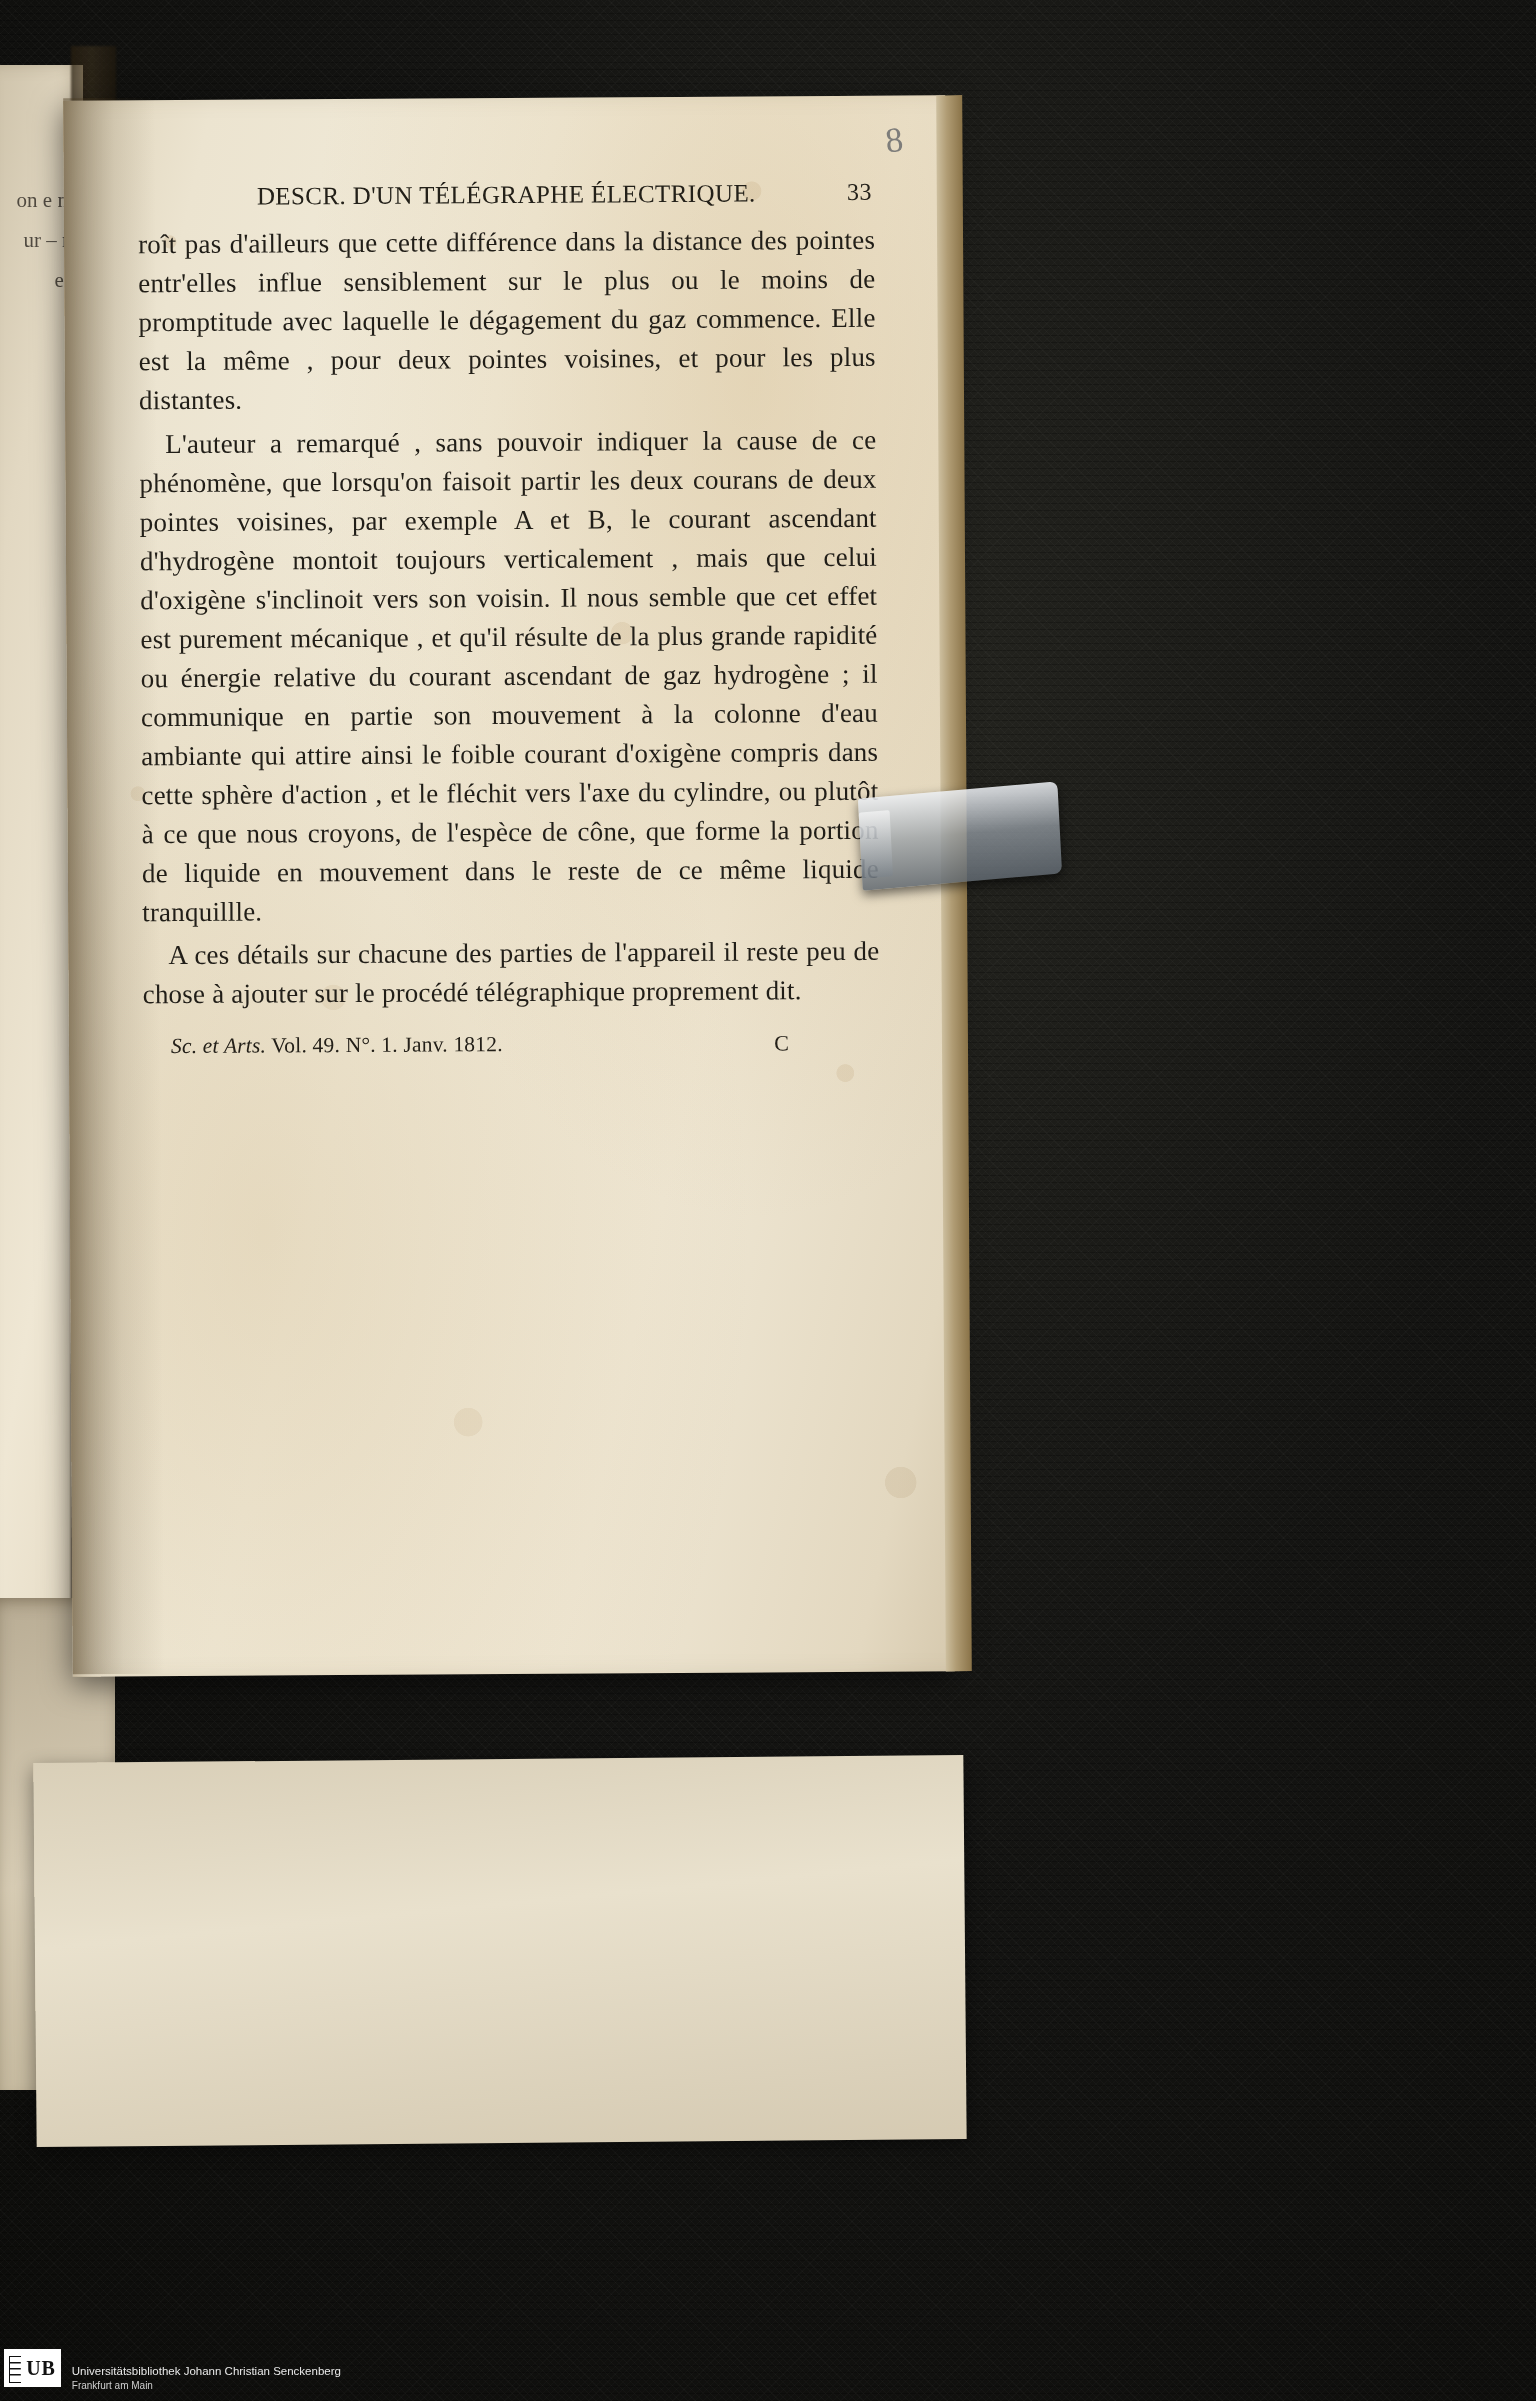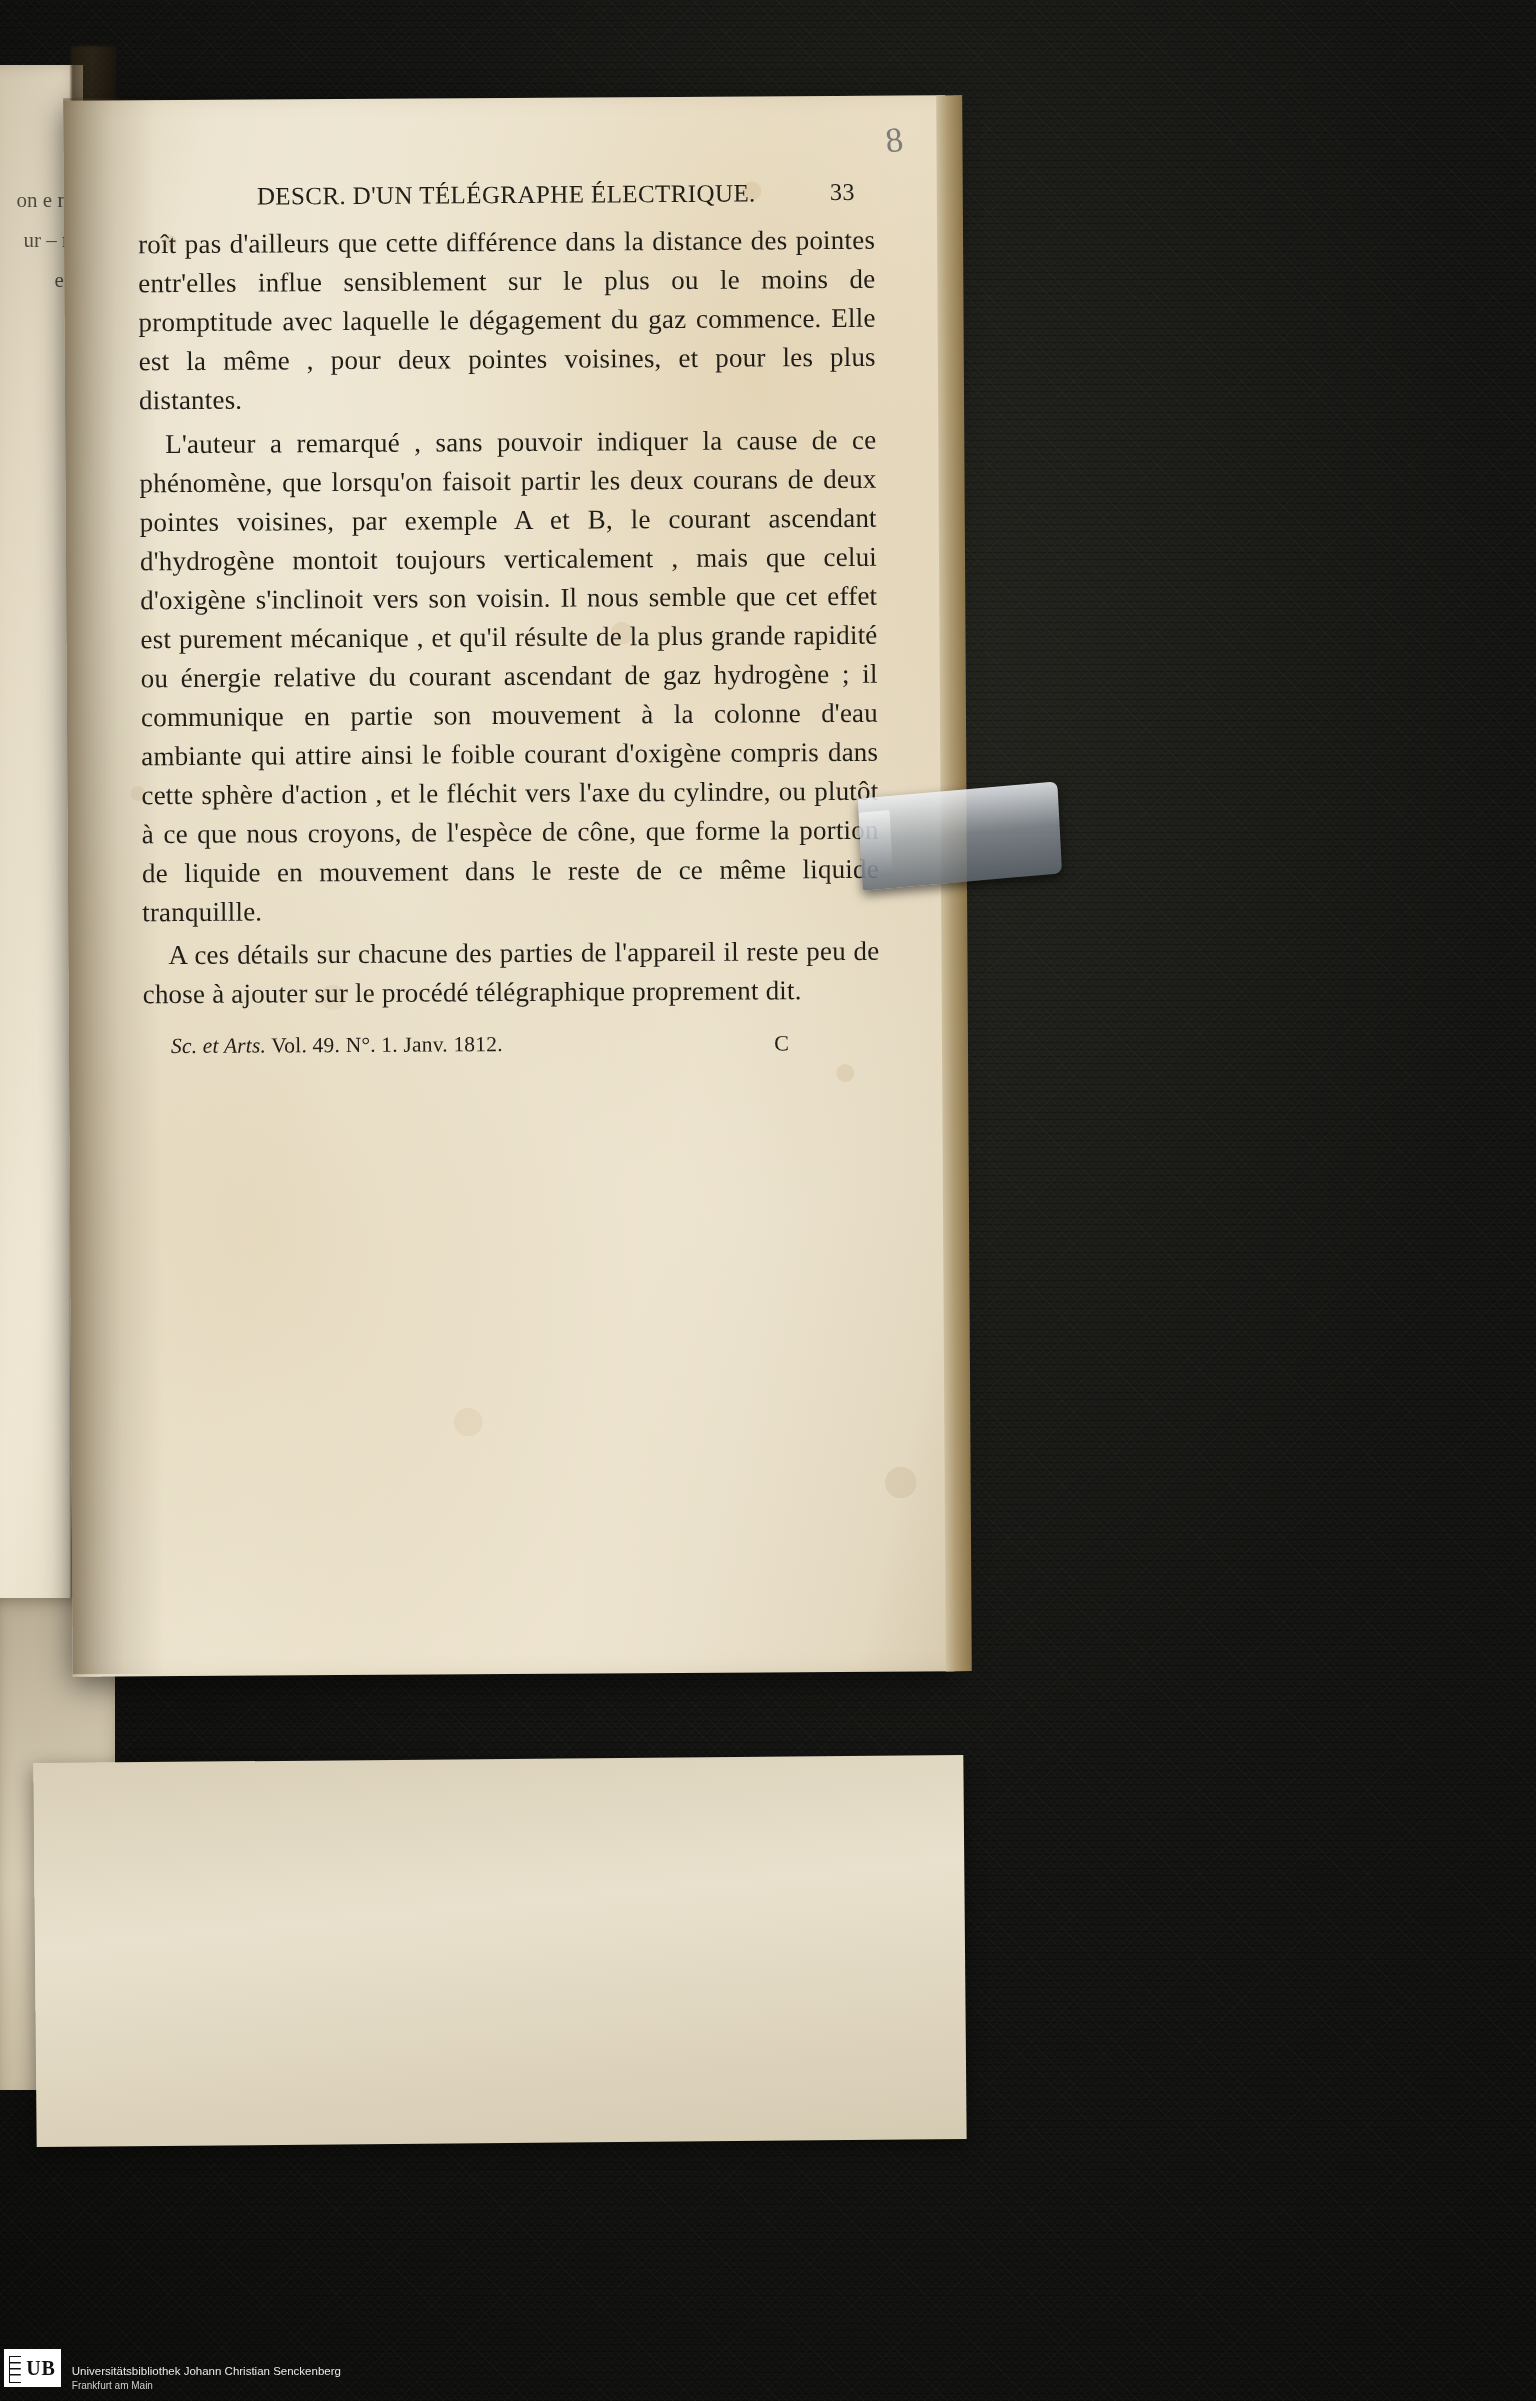--- a/index.html
+++ b/index.html
@@ -140,21 +140,21 @@
     font-size: 25px;
     letter-spacing: 0.4px;
     color: #232019;
     text-align: center;
     position: relative;
     margin-bottom: 14px;
     white-space: nowrap;
   }
   .running-head .folio {
     position: absolute;
-    right: 20px;
+    right: 3px;
     top: 0;
     font-variant: normal;
     font-size: 24px;
   }
   p.body {
     margin: 0 0 4.6px 0;
     font-size: 27px;
     line-height: 39px;
     color: #211e18;
     text-align: justify;

